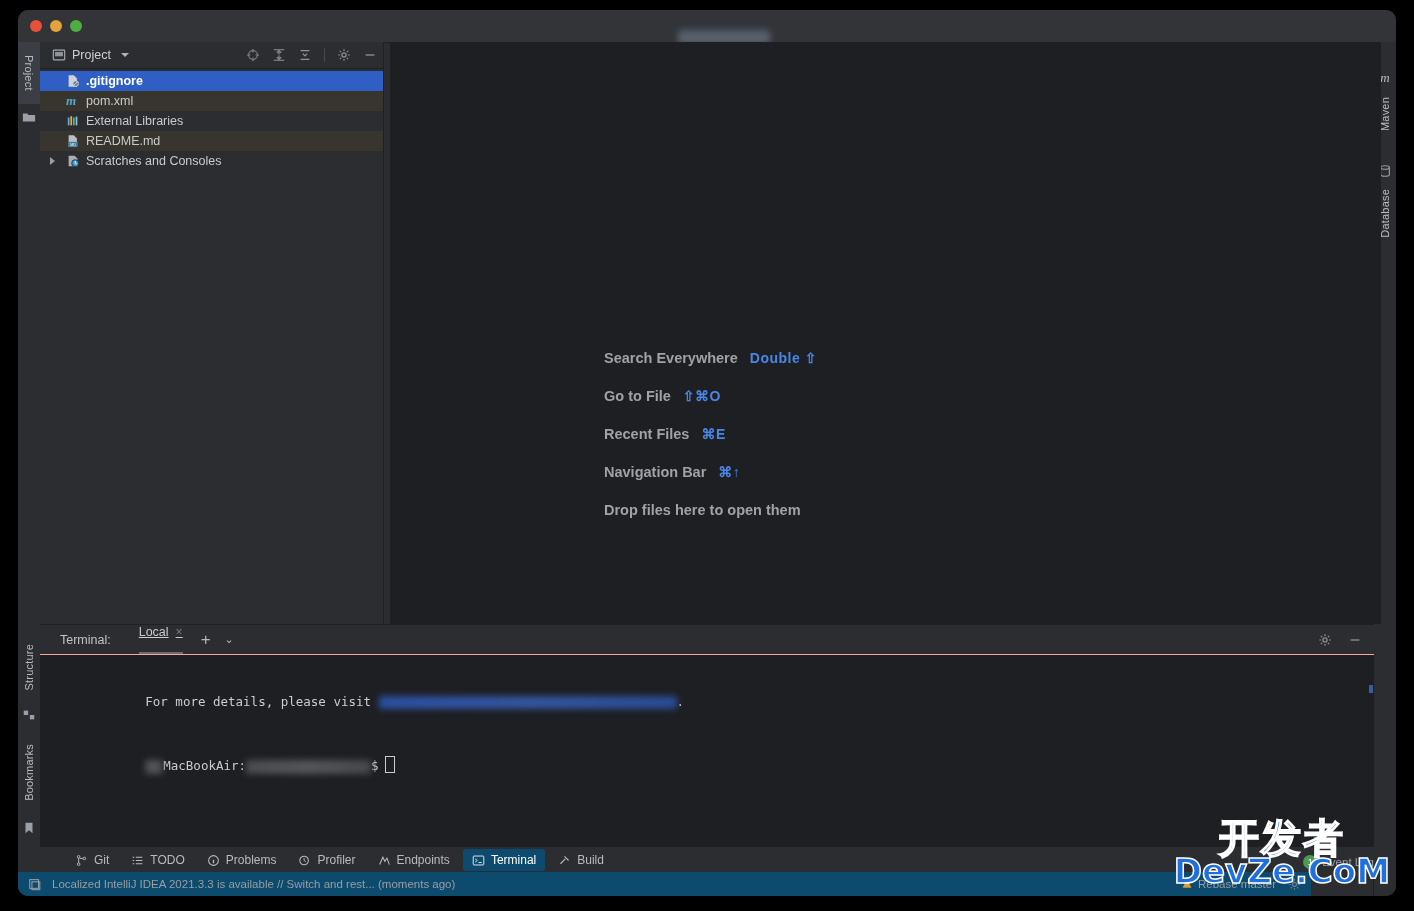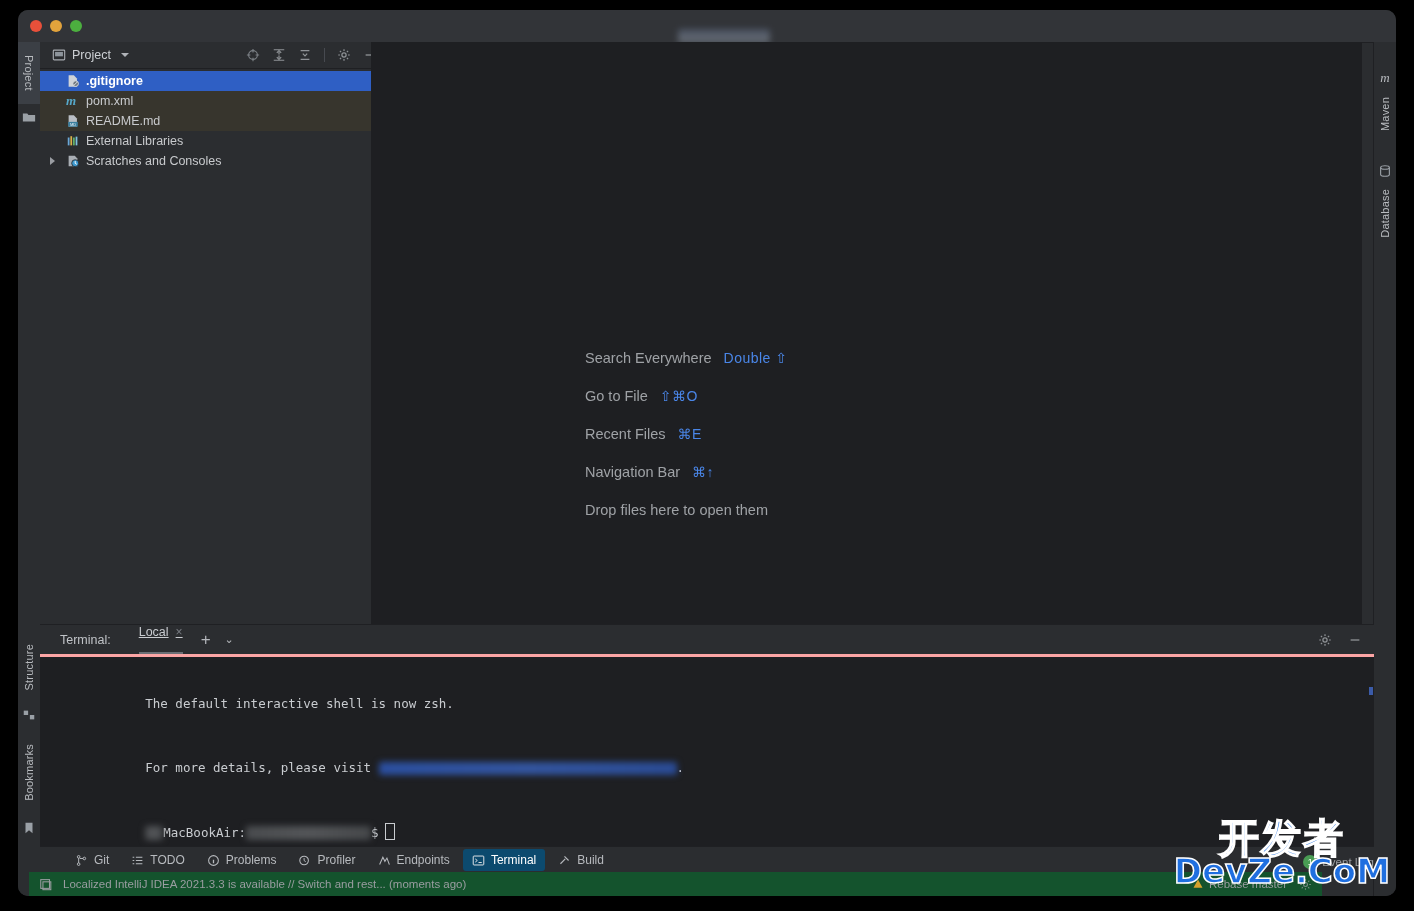--- a/index.html
+++ b/index.html
@@ -105,43 +105,44 @@
   .trow.selected { background: #2f5fc4; color: #ffffff; font-weight: bold; }
   .trow.tinted { background: #37352d; }
   .trow .chev {
     position: absolute; left: 10px; top: 6px;
     width:0;height:0;border-top:4px solid transparent;border-bottom:4px solid transparent;border-left:5px solid #9a9da2;
   }
   .ficon { width: 14px; height: 14px; margin-right: 6px; flex: none; }
 
   
   .editor {
-    position: absolute; left: 353px; top: 32px;
+    position: absolute; left: 372px; top: 32px;
     width: 991px; height: 582px;
     background: #1e1f22;
+    font-weight: bold;
   }
   .hints {
     position: absolute; left: 214px; top: 308px;
     display: flex; flex-direction: column; gap: 22px;
   }
   .hint { display: flex; align-items: baseline; gap: 12px; font-size: 14.5px; color: #9fa2a6; }
   .hint .keys { color: #4a86e8; font-size: 14px; letter-spacing: .5px; }
 
   
   .termpanel {
     position: absolute; left: 22px; top: 614px;
     width: 1334px; height: 222px;
     background: #1e1f22;
     border-top: 1px solid #1f2023;
   }
   .term-header {
     position: relative; height: 29px;
     background: #2b2d30;
     display: flex; align-items: center;
-    border-bottom: 3px solid #fca5a5;
+    border-bottom: 1px solid #fca5a5;
   }
   .term-label { margin-left: 20px; color: #c0c3c7; font-size: 12.5px; }
   .term-tab {
     position: relative; margin-left: 28px; height: 29px;
     display: flex; align-items: flex-start; gap: 7px;
     color: #c9ccd0; font-size: 12.5px; text-decoration: underline;
   }
   .term-tab::after {
     content:""; position:absolute; left:0; right:0; bottom:0; height:2px; background:#6a6e74;
   }
@@ -184,23 +185,23 @@
   .bbtn {
     display: flex; align-items: center; gap: 6px;
     height: 22px; padding: 0 9px; margin-left: 4px;
     color: #b7babe; font-size: 12px; border-radius: 3px;
   }
   .bbtn:first-child { margin-left: 26px; align-items: center; }
   .bbtn.active { background: #0c4a6e; color: #ffffff; }
 
   
   .statusbar {
-    position: absolute; left: 11px; top: 862px;
+    position: absolute; left: 0; top: 862px;
     width: 1293px; height: 24px;
-    background: #14532d;
+    background: #0c4a6e;
     display: flex; align-items: center;
   }
   .status-left { display:flex; align-items:center; gap:10px; margin-left: 10px; }
   .status-text { color: #9a9da1; font-size: 11.5px; }
   .status-right { position:absolute; right: 10px; top:0; height:24px; display:flex; align-items:center; gap: 12px; }
   .branch { display:flex; gap:5px; color:#9a9da1; font-size:11.5px; }
 
   .eventlog {
     position: absolute; right: 22px; top: 845px;
     display: flex; align-items: center; gap: 5px;
@@ -342,39 +343,39 @@
             <path d="M9 13l4-4" stroke="#dfe2e6" stroke-width="1.1"></path>
           </svg>
           <span>.gitignore</span>
         </div>
 
         <div class="trow tinted">
           <span class="ficon" style="color:#56a8c9;font-style:italic;font-weight:bold;font-size:13px;font-family:'Liberation Serif',serif;line-height:14px;">m</span>
           <span>pom.xml</span>
         </div>
 
-        <div class="trow tinted">
-          <svg class="ficon" viewBox="0 0 16 16">
-            <path d="M3 1.5h6l3.5 3.5v9.5H3z" fill="#b9bec4"></path>
-            <rect x="2.5" y="9" width="11" height="5.5" fill="#3b7f9e"></rect>
-            <text x="8" y="13.3" font-size="4.6" fill="#e7f0f5" text-anchor="middle" font-family="Liberation Sans">MD</text>
-          </svg>
-          <span>README.md</span>
-        </div>
-
         <div class="trow">
           <svg class="ficon" viewBox="0 0 16 16">
             <rect x="2" y="4" width="2" height="9" fill="#6aa8d8"></rect>
             <rect x="5" y="2.5" width="2" height="10.5" fill="#d8b24a"></rect>
             <rect x="8" y="4" width="2" height="9" fill="#62b06a"></rect>
             <rect x="11" y="3" width="2" height="10" fill="#7fc3e0"></rect>
           </svg>
           <span>External Libraries</span>
         </div>
 
+        <div class="trow tinted">
+          <svg class="ficon" viewBox="0 0 16 16">
+            <path d="M3 1.5h6l3.5 3.5v9.5H3z" fill="#b9bec4"></path>
+            <rect x="2.5" y="9" width="11" height="5.5" fill="#3b7f9e"></rect>
+            <text x="8" y="13.3" font-size="4.6" fill="#e7f0f5" text-anchor="middle" font-family="Liberation Sans">MD</text>
+          </svg>
+          <span>README.md</span>
+        </div>
+
         <div class="trow">
           <span class="chev"></span>
           <svg class="ficon" viewBox="0 0 16 16">
             <path d="M3 2h7l3 3v9H3z" fill="#a9aeb4"></path>
             <circle cx="10.5" cy="10.5" r="4" fill="#3d9ad1" stroke="#2b2d30" stroke-width="1"></circle>
             <path d="M10.5 8v2.7l1.9 1.1" stroke="#fff" stroke-width="1.1" fill="none"></path>
           </svg>
           <span>Scratches and Consoles</span>
         </div>
       </div>
@@ -420,23 +421,20 @@
           </svg>
           <svg class="tool-ic" viewBox="0 0 16 16">
             <path d="M3 8h10" stroke="#b6babe" stroke-width="1.5"></path>
           </svg>
         </div>
       </div>
 
       <div class="term-body">
         <div class="term-scroll"></div>
         <div class="term-line">
-          <span>The default interactive shell is now zsh.</span>
-        </div>
-        <div class="term-line">
           <span>For more details, please visit </span><span class="redact link" style="width:298px"></span><span>.</span>
         </div>
         <div class="term-line">
           <span class="redact gray" style="width:18px"></span><span>MacBookAir:</span><span class="redact gray" style="width:125px"></span><span>$</span><span class="cursor"></span>
         </div>
       </div>
     </div>
 
     <div class="bottombar">
       <div class="bbtn">

